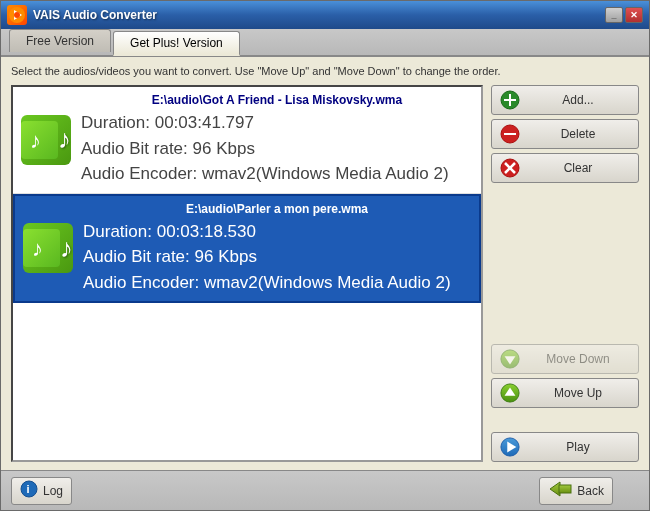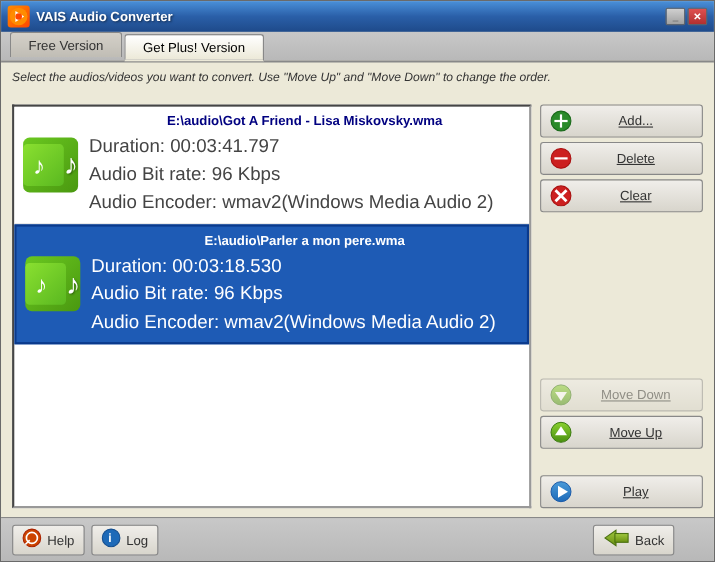--- a/index.html
+++ b/index.html
@@ -114,22 +114,21 @@
       background: #ece9d8;
       padding: 8px 10px;
       display: flex;
       flex-direction: column;
       gap: 6px;
     }
 
     .instruction-text {
       font-size: 11px;
       color: #333;
-      margin-bottom: 12px;
-      font-style: italic;
+      margin-bottom: 2px;
     }
 
     .main-area {
       display: flex;
       gap: 8px;
       flex: 1;
     }
 
     
     .file-list {
@@ -238,21 +237,20 @@
     .btn-icon {
       width: 20px;
       height: 20px;
       display: flex;
       align-items: center;
       justify-content: center;
       flex-shrink: 0;
     }
 
     .btn-label {
-      text-decoration: underline;
       flex: 1;
     }
 
     .spacer { flex: 1; }
 
     
     .bottom-bar {
       background: linear-gradient(to bottom, #c8c8c8, #b8b8b8);
       height: 40px;
       display: flex;
@@ -428,30 +426,20 @@
             </svg>
           </span>
           <span class="btn-label">Play</span>
         </button>
       </div>
     </div>
   </div>
 
   <div class="bottom-bar">
 
-    <button class="bottom-btn">
-      <span>
-        <svg width="18" height="18" viewBox="0 0 18 18">
-          <circle cx="9" cy="9" r="8" fill="#cc4400" stroke="#aa2200" stroke-width="1"></circle>
-          <circle cx="9" cy="9" r="5" fill="none" stroke="white" stroke-width="1.5"></circle>
-          <line x1="3" y1="15" x2="7" y2="11" stroke="white" stroke-width="1.5"></line>
-        </svg>
-      </span>
-      <span>Help</span>
-    </button>
 
     <button class="bottom-btn">
       <span>
         <svg width="18" height="18" viewBox="0 0 18 18">
           <circle cx="9" cy="9" r="8" fill="#1e6ab8" stroke="#154f90" stroke-width="1"></circle>
           <text x="6.5" y="13" font-size="11" fill="white" font-weight="bold">i</text>
         </svg>
       </span>
       <span>Log</span>
     </button>

